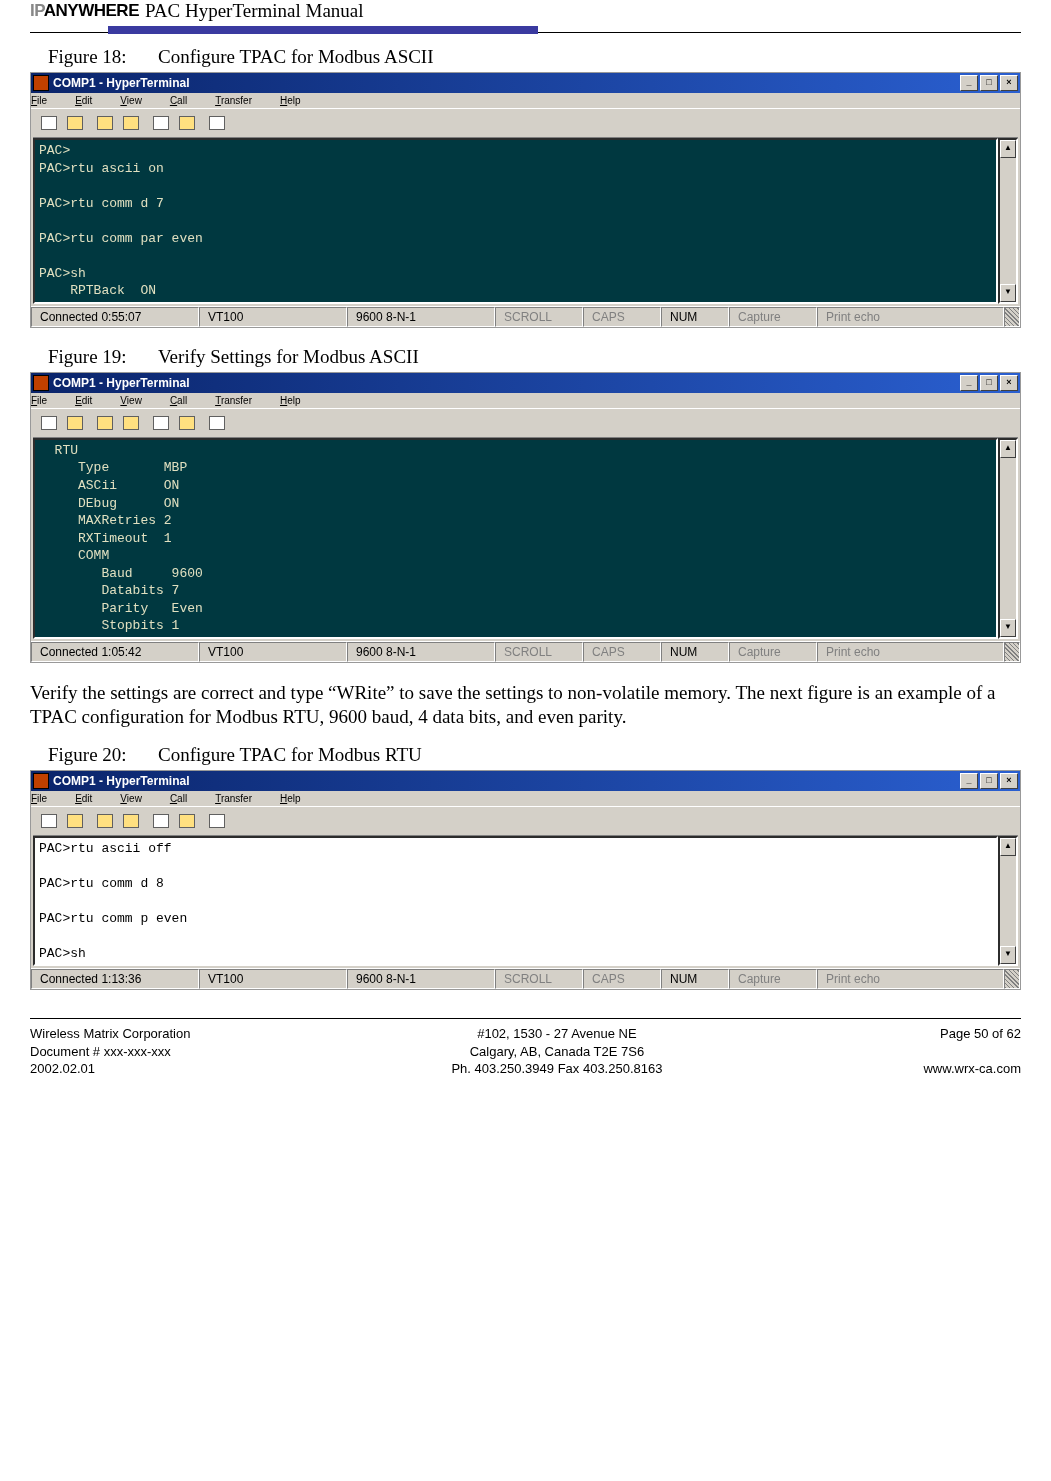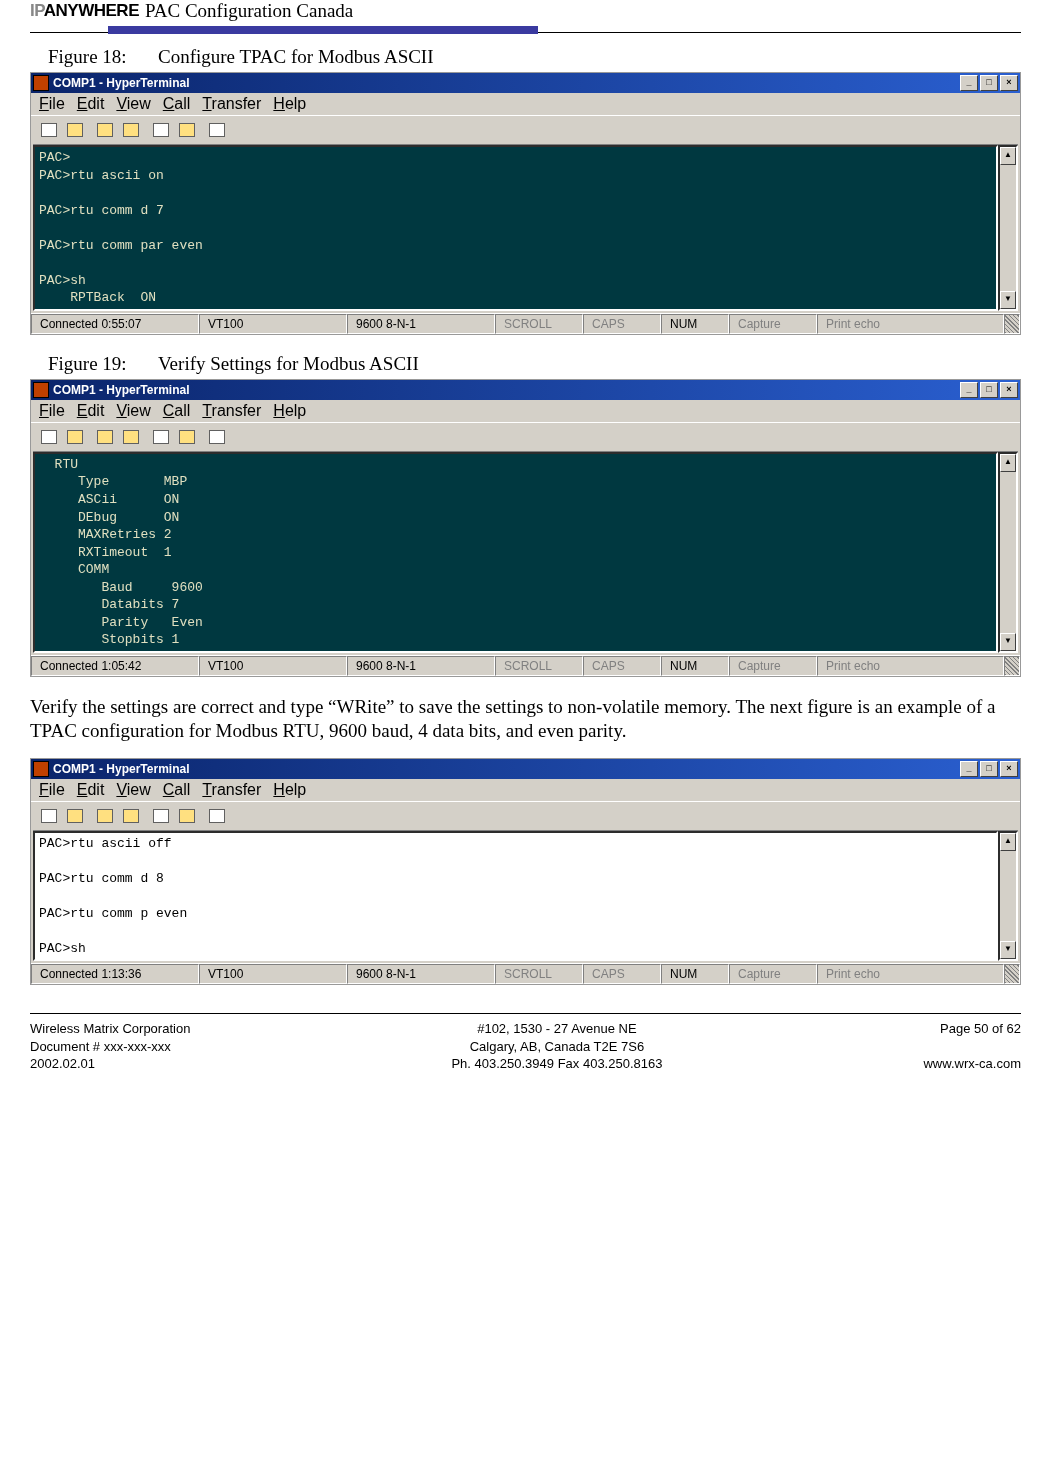--- a/index.html
+++ b/index.html
@@ -64,22 +64,22 @@
   }
   .titlebar .ttext { font-weight: bold; font-size: 12px; flex: 1; }
   .winbtns { display: flex; gap: 2px; }
   .winbtn {
     width: 16px; height: 14px; background: #d4d0c8;
     border: 1px solid #fff; border-right-color: #404040; border-bottom-color: #404040;
     font-size: 9px; line-height: 12px; text-align: center; font-family: Arial;
     color: #000; font-weight: bold;
   }
   .menubar {
-    display: flex; gap: 12px; padding: 2px 8px;
-    font-size: 16px; color: #000;
+    display: flex; gap: 28px; padding: 2px 0;
+    font-size: 10px; color: #000;
   }
   .menubar span u { text-decoration: underline; }
   .toolbar {
     display: flex; gap: 6px; padding: 3px 6px;
     border-top: 1px solid #fff;
   }
   .tgrp { display: flex; gap: 2px; }
   .tbtn {
     width: 22px; height: 20px;
     border: 1px solid #d4d0c8;
@@ -145,21 +145,21 @@
   .footer .col { white-space: pre-line; }
   .footer .col.mid { text-align: center; }
   .footer .col.right { text-align: right; }
 </style>
 </head>
 <body>
 
 <div class="page">
   <div class="header-row">
     <span class="logo"><span class="ip">IP</span><span>ANYWHERE</span></span>
-    <span class="doc-title">PAC Configuration Canada</span>
+    <span class="doc-title">PAC HyperTerminal Manual</span>
   </div>
   <div class="rule-wrap">
     <div class="rule"></div>
     <div class="bluebar"></div>
   </div>
 
 
   <div class="fig-cap">
     <span class="fn">Figure 18:</span><span>Configure TPAC for Modbus ASCII</span>
   </div>
@@ -320,20 +320,23 @@
       <div class="scell dim" style="width:60px">CAPS</div>
       <div class="scell" style="width:50px">NUM</div>
       <div class="scell dim" style="width:70px">Capture</div>
       <div class="scell dim" style="flex:1">Print echo</div>
       <div class="scell grip"></div>
     </div>
   </div>
 
   <div class="para">Verify the settings are correct and type “WRite” to save the settings to non-volatile memory. The next figure is an example of a TPAC configuration for Modbus RTU, 9600 baud, 4 data bits, and even parity.</div>
 
+  <div class="fig-cap">
+    <span class="fn">Figure 20:</span><span>Configure TPAC for Modbus RTU</span>
+  </div>
 
   <div class="shot">
     <div class="titlebar">
       <div class="ticon"></div>
       <div class="ttext">COMP1 - HyperTerminal</div>
       <div class="winbtns">
         <div class="winbtn">_</div>
         <div class="winbtn">□</div>
         <div class="winbtn">×</div>
       </div>

